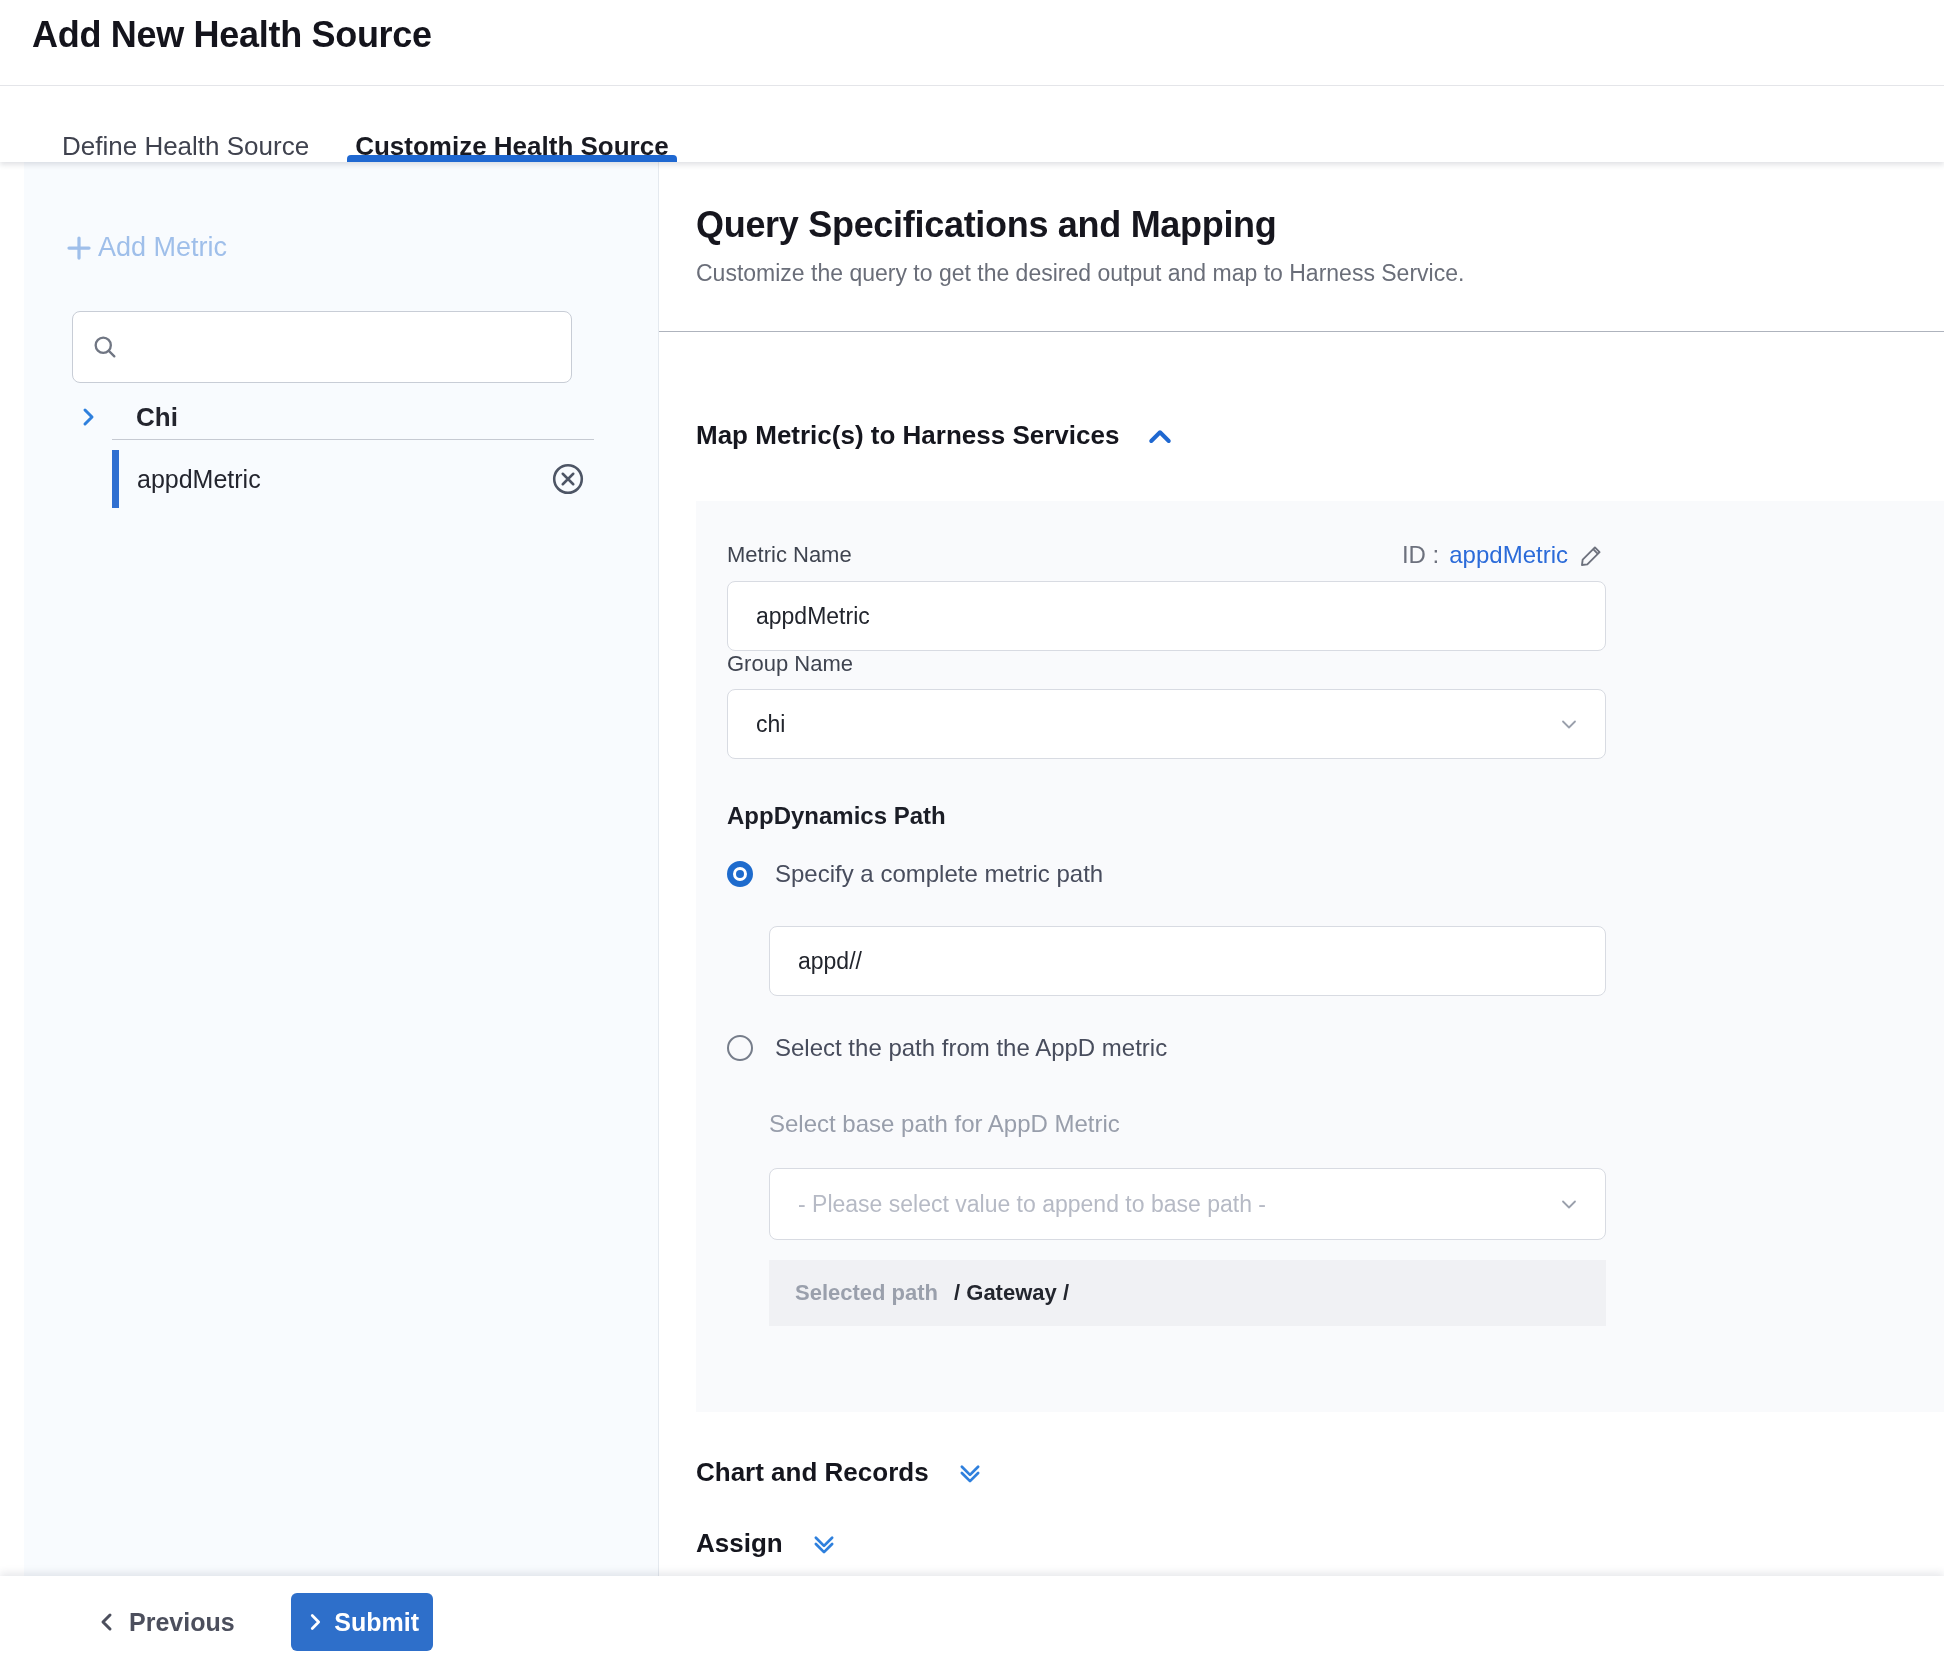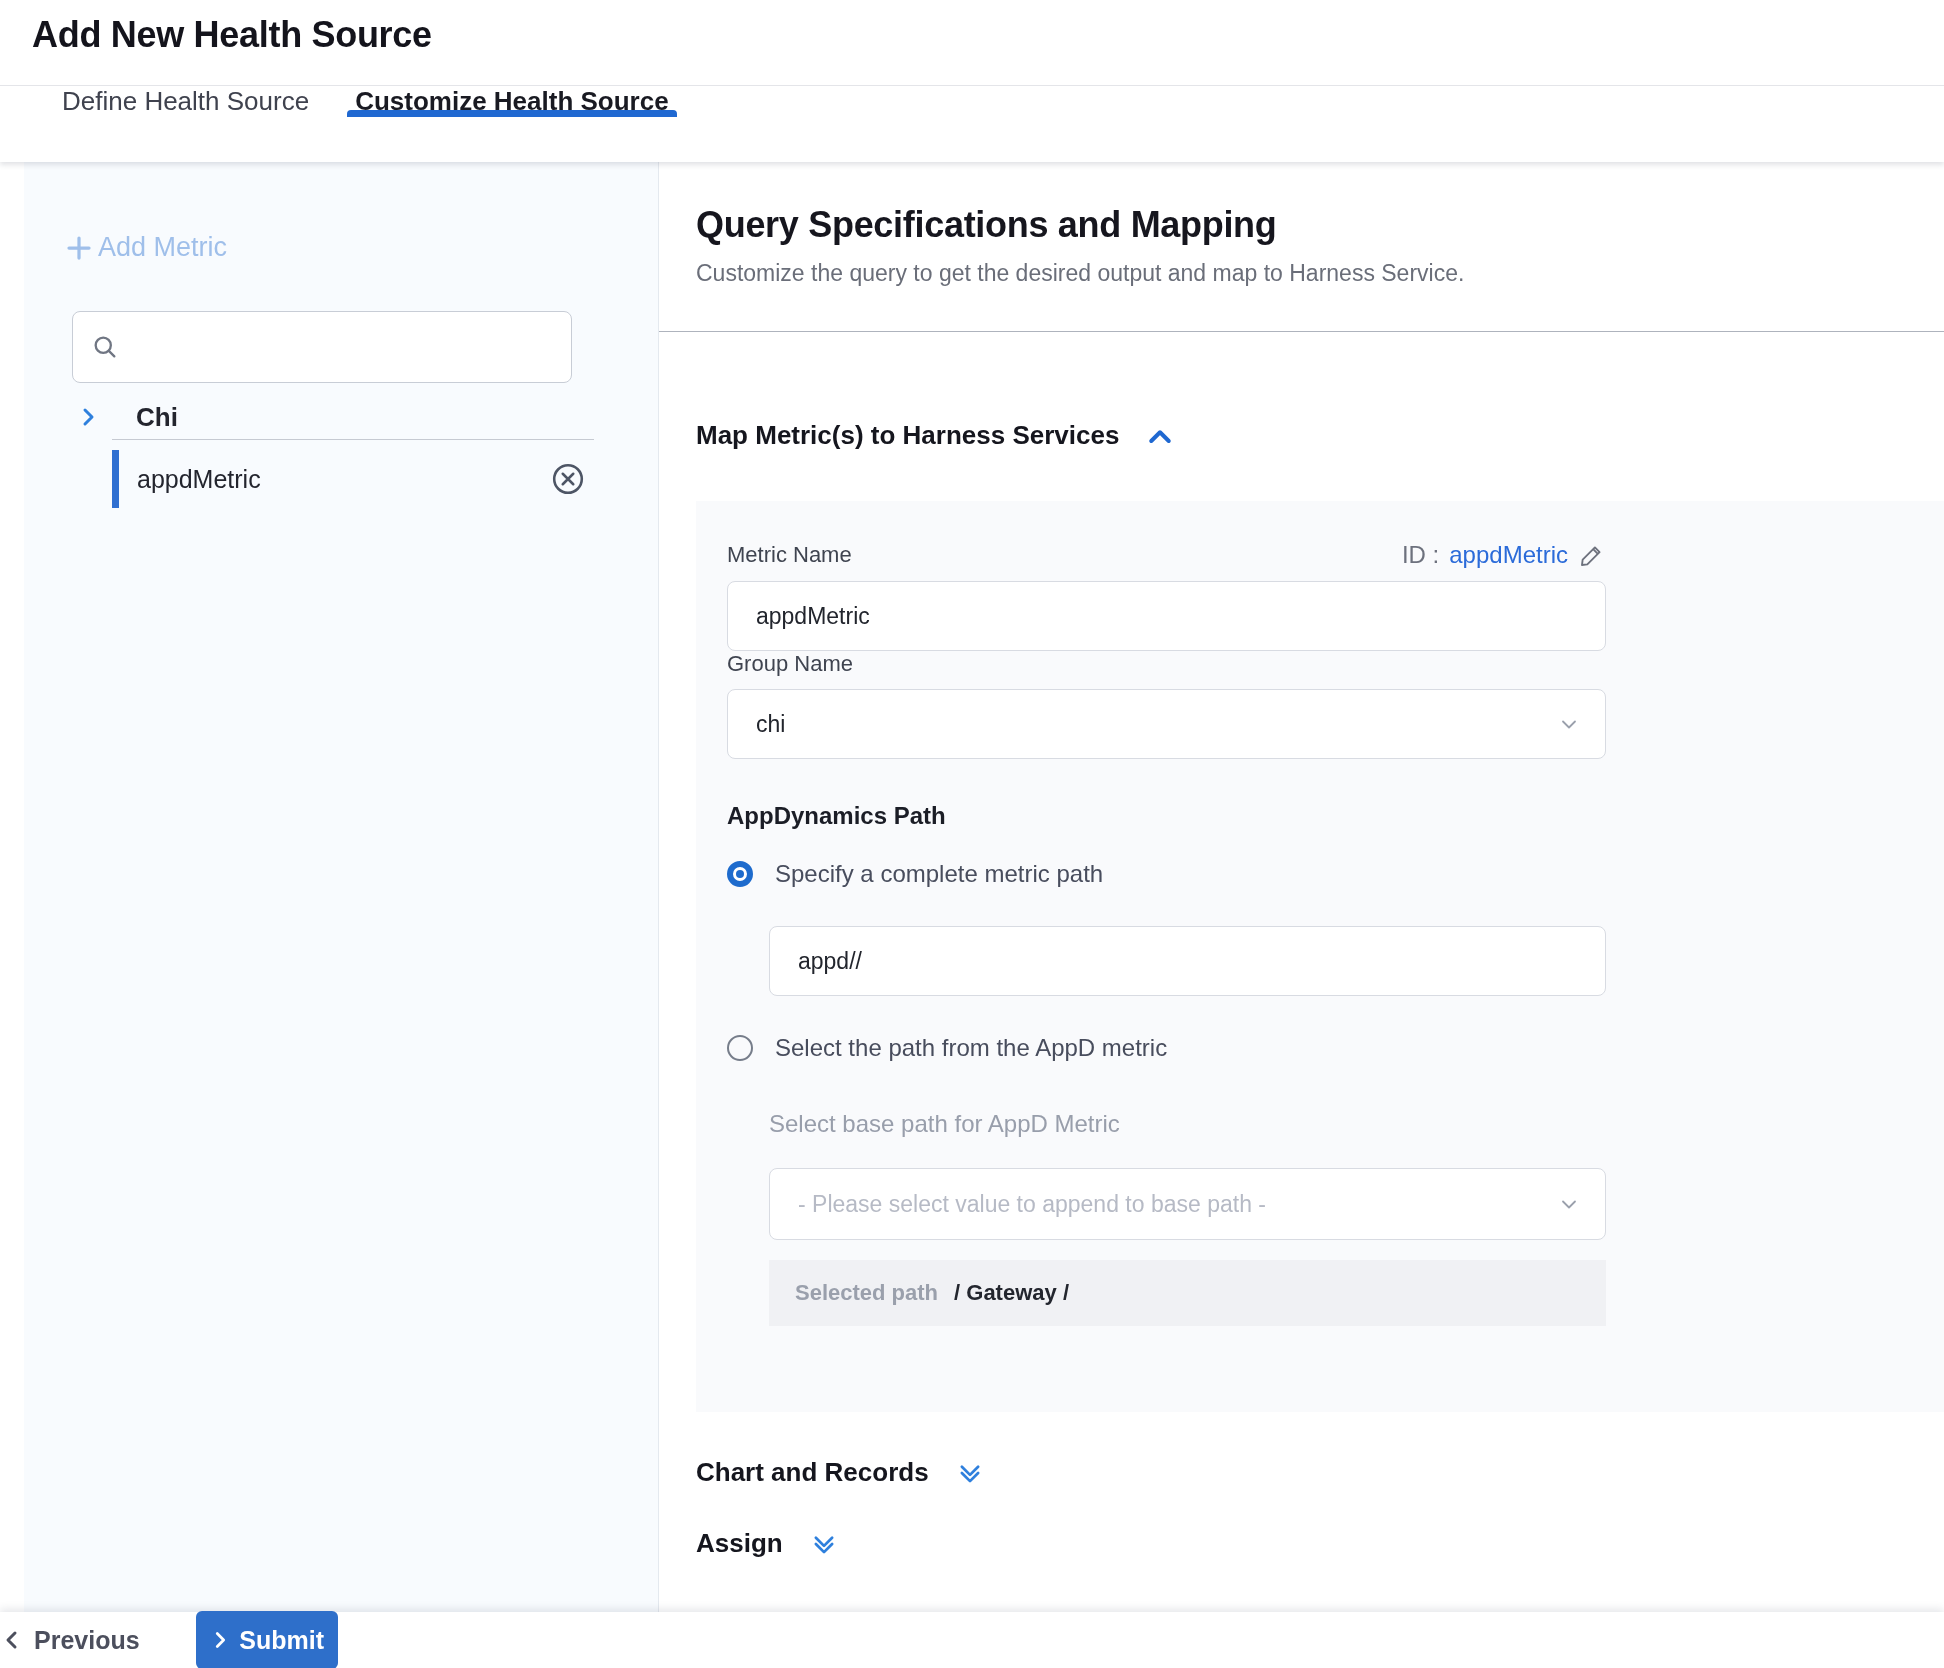--- a/index.html
+++ b/index.html
@@ -7,21 +7,21 @@
   body {
     font-family:"Liberation Sans", sans-serif;
     background:#ffffff; color:#23252e; overflow:hidden;
   }
   .app { width:1944px; height:1668px; display:flex; flex-direction:column; }
 
   
   .topbar { position:relative; z-index:3; background:#fff; box-shadow:0 3px 5px rgba(50,60,80,.14); }
   .titlebar { height:86px; border-bottom:1px solid #e4e5e9; display:flex; align-items:flex-start; padding:14px 0 0 32px; }
   .page-title { font-size:36px; font-weight:700; color:#14141c; letter-spacing:-.3px; }
-  .tabs { height:76px; display:flex; align-items:flex-start; padding-left:54px; column-gap:30px; background:#fff; }
+  .tabs { height:76px; display:flex; align-items:flex-end; padding-left:54px; column-gap:30px; background:#fff; }
   .tab { position:relative; display:flex; align-items:center; padding:0 8px; font-size:26px; color:#3f424e; cursor:pointer; }
   .tab.active { color:#191a22; font-weight:700; }
   .tab.active::after { content:""; position:absolute; left:0; right:0; bottom:0; height:7px; background:#1f68d1; border-radius:4px 4px 0 0; }
 
   
   .content { flex:1; display:flex; min-height:0; }
 
   
   .sidebar { width:635px; background:#f8fbfe; border-right:1px solid #e4e9ef; padding-top:70px; flex-shrink:0;margin-left:24px; }
   .add-metric { display:flex; align-items:center; margin-left:40px; color:#9fbfea; font-size:27px; cursor:pointer; background:none; border:none; font-family:inherit; }
@@ -71,21 +71,21 @@
   .select.placeholder-select { margin:30px 0 0 42px; width:837px; height:72px; }
   .placeholder-text { color:#b6bac5; }
   .selected-bar { margin:20px 0 0 42px; width:837px; height:66px; background:#f0f1f4; display:flex; align-items:center; padding-left:26px; gap:16px; }
   .sp-label { font-size:22px; font-weight:600; color:#9aa0ac; }
   .sp-value { font-size:22px; font-weight:700; color:#23262e; }
 
   .collapsed-1 { margin-top:45px; }
   .collapsed-2 { margin-top:40px; }
 
   
-  .footer { height:56px; background:#fff; box-shadow:0 -3px 8px rgba(50,60,80,.12); position:relative; z-index:3; display:flex; align-items:center; gap:56px; }
+  .footer { height:92px; background:#fff; box-shadow:0 -3px 8px rgba(50,60,80,.12); position:relative; z-index:3; display:flex; align-items:center; padding-left:95px; gap:56px; }
   .prev-btn { display:flex; align-items:center; gap:10px; background:none; border:none; font-family:inherit; font-size:25px; font-weight:600; color:#4c4f5d; cursor:pointer; }
   .submit-btn { width:142px; height:58px; background:#2e6fca; border:none; border-radius:6px; color:#fff; font-family:inherit; font-size:25px; font-weight:600; display:flex; align-items:center; justify-content:center; gap:8px; cursor:pointer; }
 
   .icon { display:inline-flex; flex-shrink:0; }
 </style>
 </head>
 <body>
 
 <div class="app">
 

